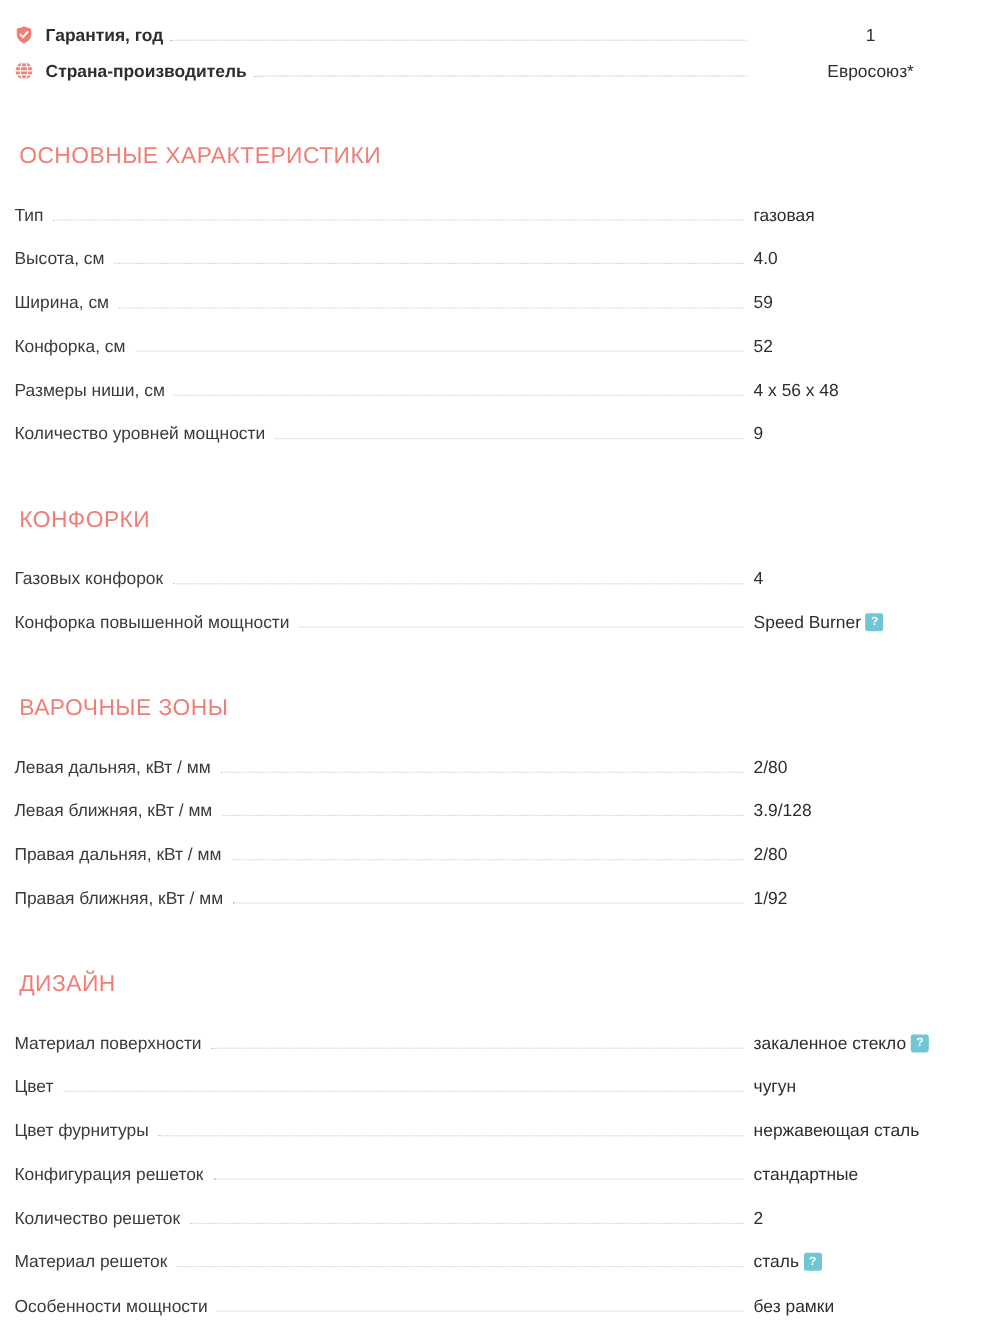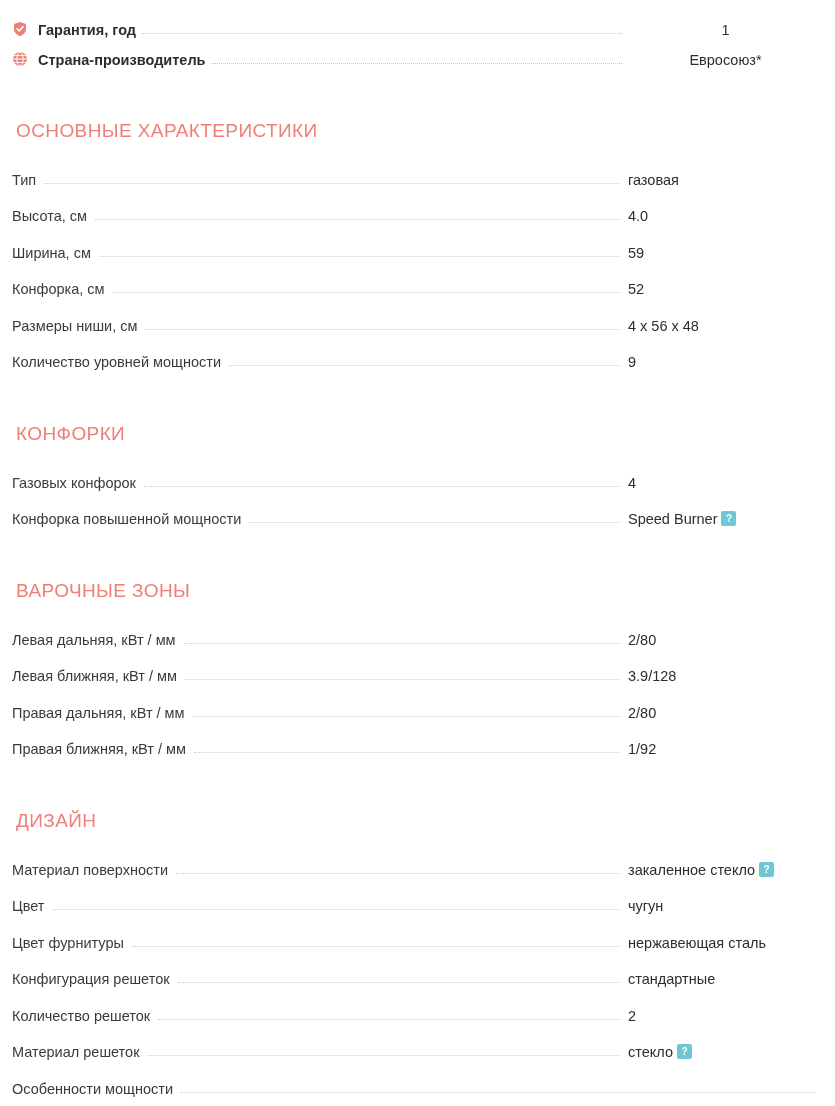--- a/index.html
+++ b/index.html
@@ -274,21 +274,22 @@
       <div class="value-cell">стандартные</div>
     </div>
     <div class="spec-row">
       <div class="label-cell">Количество решеток</div>
       <div class="dots"></div>
       <div class="value-cell">2</div>
     </div>
     <div class="spec-row">
       <div class="label-cell">Материал решеток</div>
       <div class="dots"></div>
-      <div class="value-cell"><span>стекло</span><span class="qmark">?</span></div>
+      <div class="value-cell"><span>сталь</span><span class="qmark">?</span></div>
     </div>
     <div class="spec-row">
       <div class="label-cell">Особенности мощности</div>
       <div class="dots"></div>
+      <div class="value-cell">без рамки</div>
     </div>
   </div>
 
 </div>
 
 </body></html>

